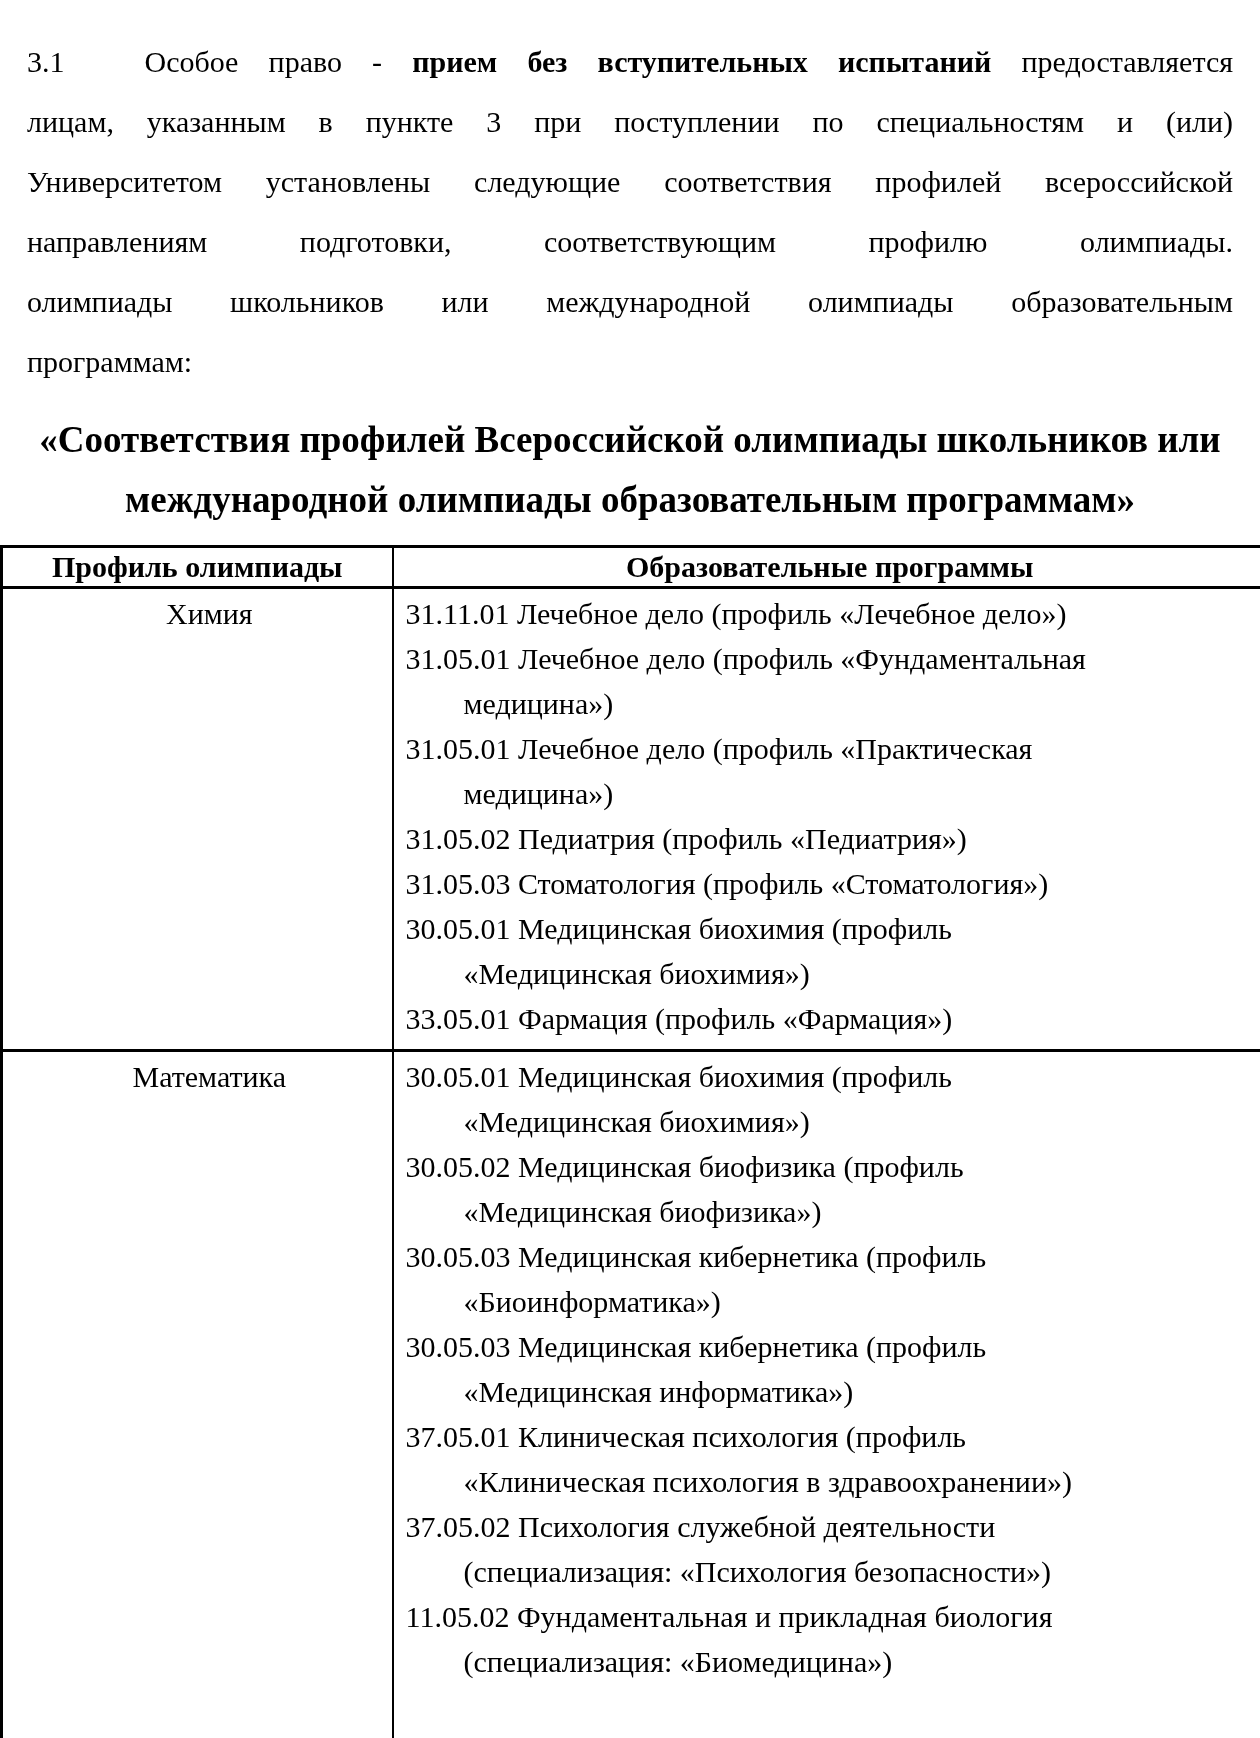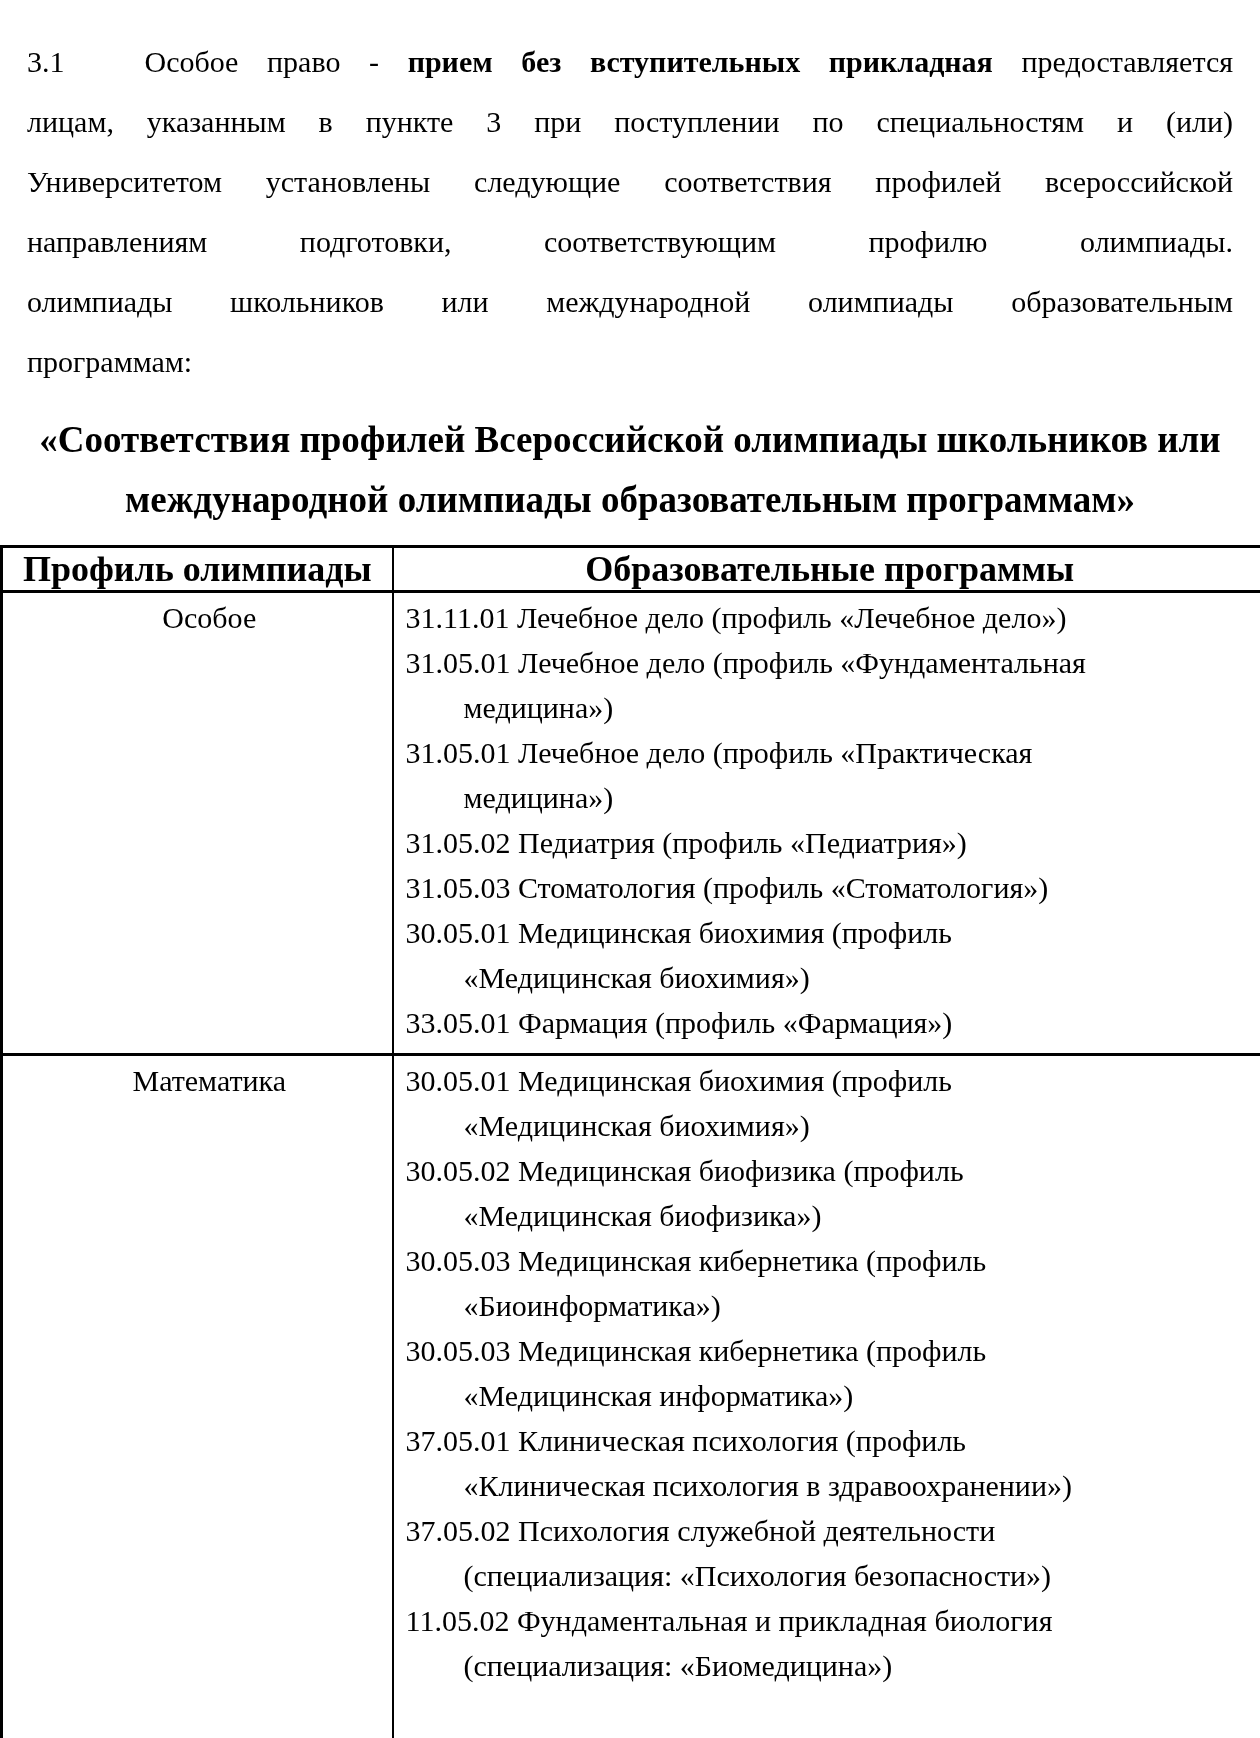--- a/index.html
+++ b/index.html
@@ -50,21 +50,21 @@
     border-collapse: collapse;
     table-layout: fixed;
     width: 1266px;
     margin-left: -27px;
     margin-top: 15px;
     border-top: 3px solid #000;
     border-left: 3px solid #000;
   }
   col.c1 { width: 391px; }
   th {
-    font-size: 36px;
+    font-size: 30px;
     font-weight: bold;
     height: 38px;
     text-align: center;
     vertical-align: middle;
     padding: 0;
     border-bottom: 3px solid #000;
   }
   th:first-child, td:first-child {
     border-right: 2px solid #000;
   }
@@ -90,21 +90,21 @@
     text-indent: -58px;
   }
 </style>
 </head>
 <body>
 
 <div class="page">
 
   <div class="paragraph">
     <div class="pline">
-      <span>3.1</span><span class="num-tab"></span><span>Особое право - </span><span class="bold">прием без вступительных прикладная</span><span> предоставляется</span>
+      <span>3.1</span><span class="num-tab"></span><span>Особое право - </span><span class="bold">прием без вступительных испытаний</span><span> предоставляется</span>
     </div>
     <div class="pline">лицам, указанным в пункте 3 при поступлении по специальностям и (или)</div>
     <div class="pline">Университетом установлены следующие соответствия профилей всероссийской</div>
     <div class="pline">направлениям подготовки, соответствующим профилю олимпиады.</div>
     <div class="pline">олимпиады школьников или международной олимпиады образовательным</div>
     <div class="pline plain">программам:</div>
   </div>
 
   <div class="table-title">
     <div>«Соответствия профилей Всероссийской олимпиады школьников или</div>
@@ -117,21 +117,21 @@
         <col class="c2">
       </colgroup>
     <thead>
       <tr>
         <th>Профиль олимпиады</th>
         <th>Образовательные программы</th>
       </tr>
     </thead>
     <tbody>
         <tr class="row-cut">
-          <td class="profile-cell">Особое</td>
+          <td class="profile-cell">Химия</td>
           <td class="programs-cell">
             <div class="entry">31.11.01 Лечебное дело (профиль «Лечебное дело»)</div>
             <div class="entry">31.05.01 Лечебное дело (профиль «Фундаментальная
 медицина»)</div>
             <div class="entry">31.05.01 Лечебное дело (профиль «Практическая
 медицина»)</div>
             <div class="entry">31.05.02 Педиатрия (профиль «Педиатрия»)</div>
             <div class="entry">31.05.03 Стоматология (профиль «Стоматология»)</div>
             <div class="entry">30.05.01 Медицинская биохимия (профиль
 «Медицинская биохимия»)</div>

